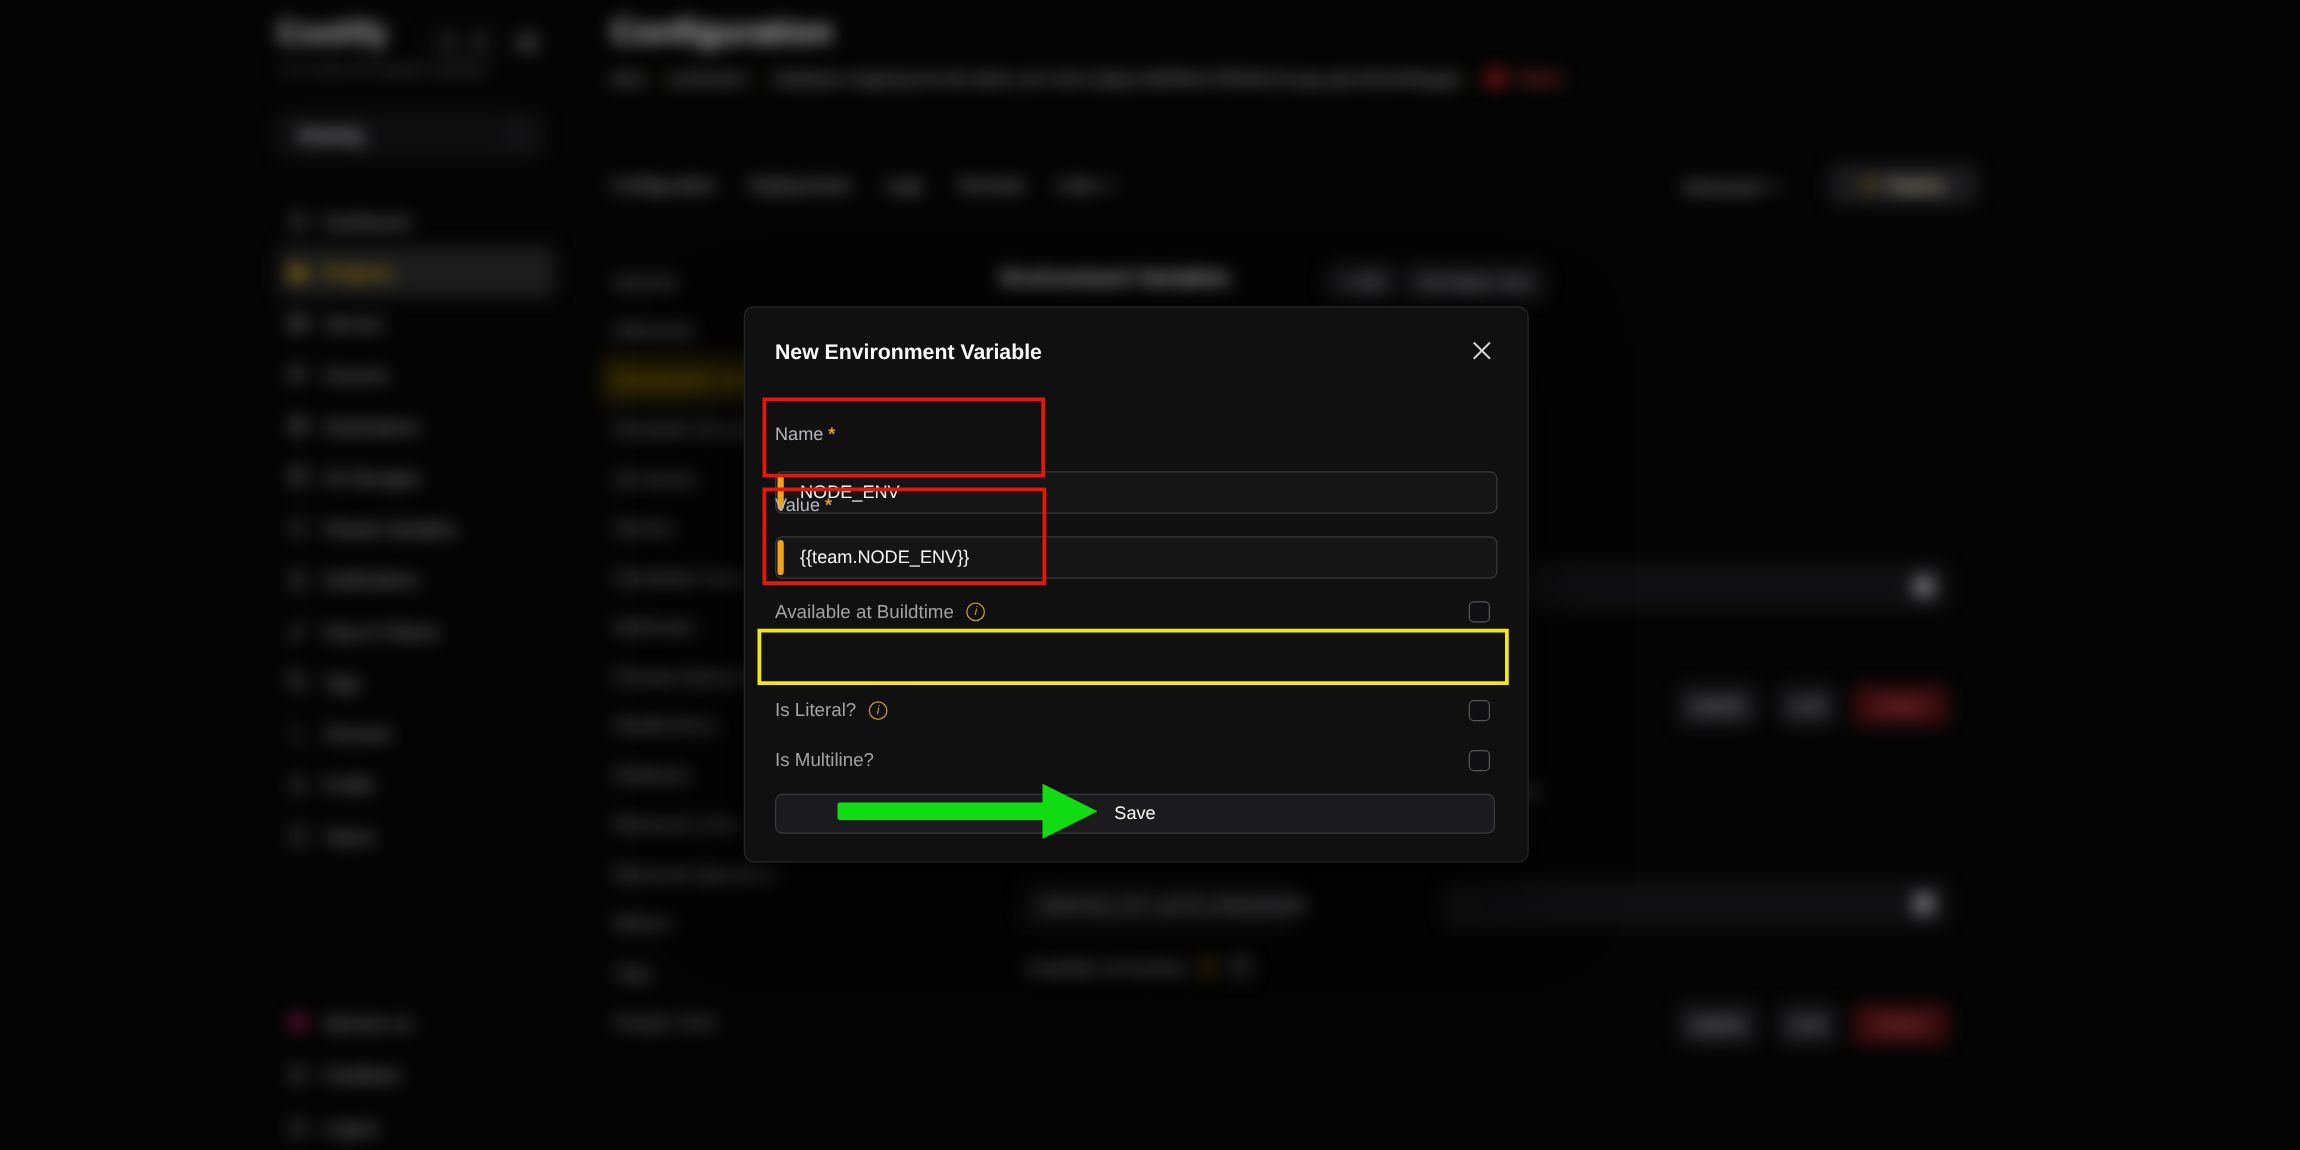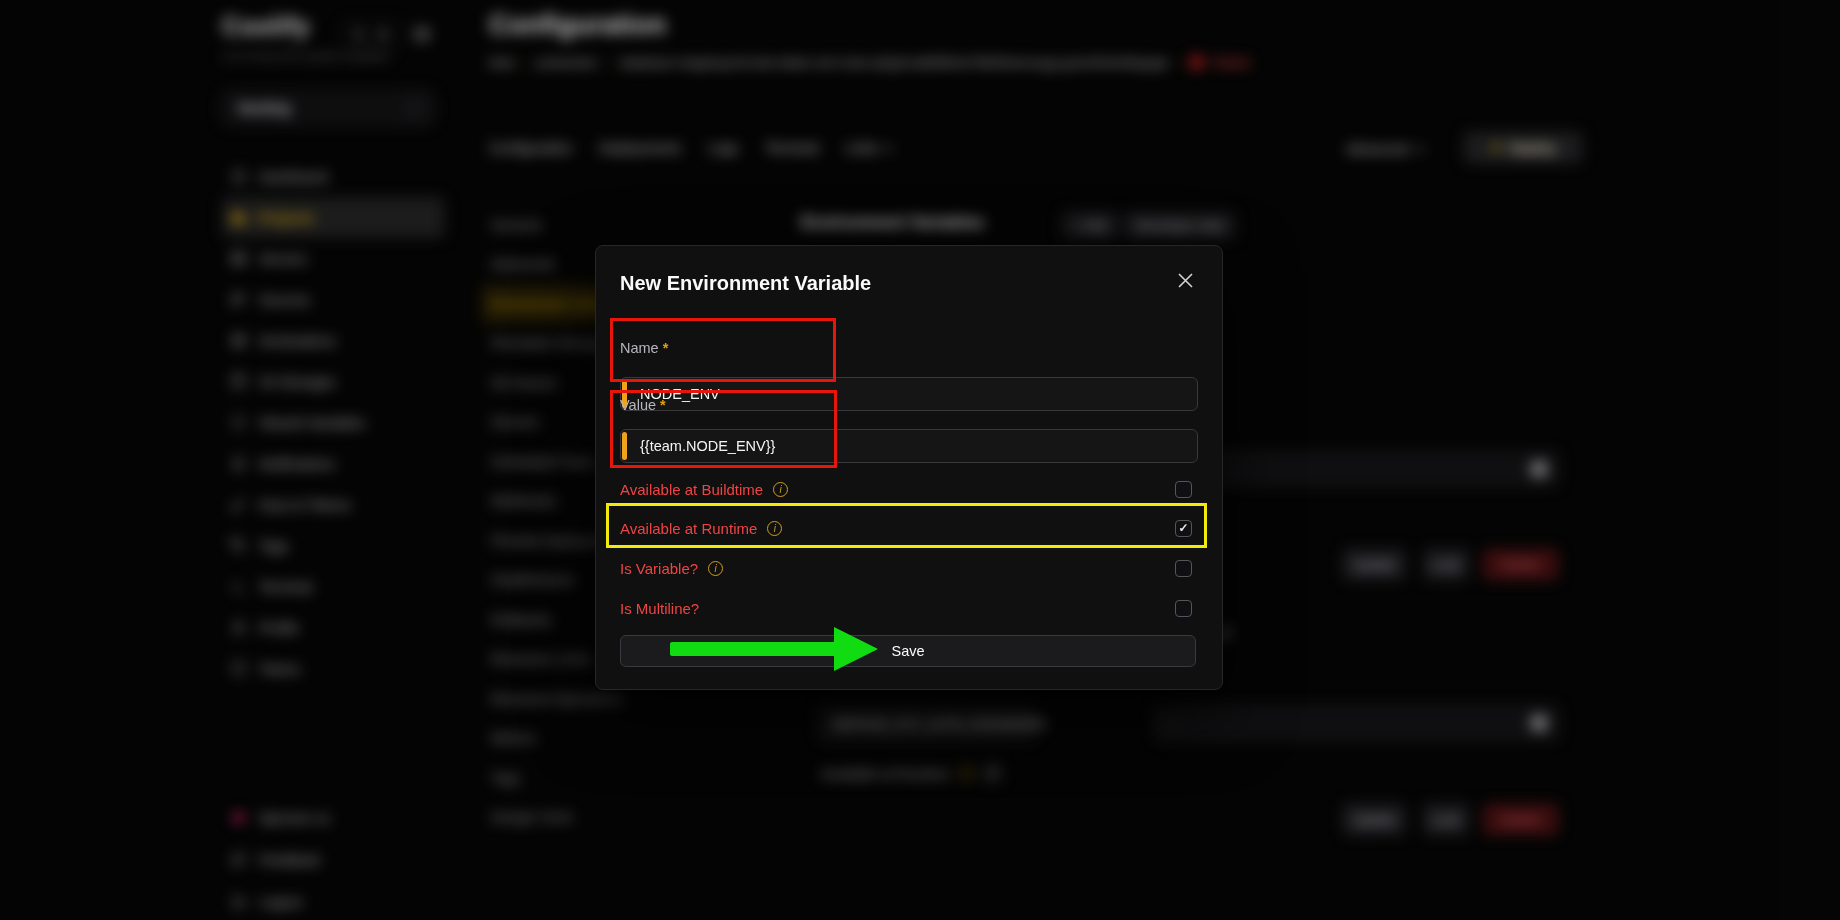--- a/index.html
+++ b/index.html
@@ -59,27 +59,27 @@
   .eye { position:absolute; left:1216px; top:626px; }
 
   
   .info { width:15px; height:15px; border:1.5px solid #cf9f1c; border-radius:50%; color:#cf9f1c; font-size:10px; font-style:italic; line-height:14px; text-align:center; flex:0 0 auto; }
   .info::after { content:"i"; }
   .cb { width:17px; height:17px; border:1.5px solid #55555c; border-radius:4px; background:#101012; flex:0 0 auto; }
   .cb.on::after { content:"\2713"; display:block; color:#ececf0; font-size:12px; font-weight:bold; text-align:center; line-height:15px; }
 
   
   .modal { position:absolute; left:595px; top:245px; width:628px; height:445px; background:#101010; border:1px solid #272727; border-radius:8px; box-shadow:0 24px 70px rgba(0,0,0,0.75); }
-  .m-title { position:absolute; left:24px; top:26px; font-size:20px; font-weight:bold; color:#fafafa; }
+  .m-title { position:absolute; left:24px; top:26px; font-size:17px; font-weight:bold; color:#fafafa; }
   .m-close { position:absolute; right:28px; top:26px; cursor:pointer; }
   .m-label { position:absolute; left:24px; font-size:14.5px; color:#b6b6bc; }
   .m-label .req { color:#e3a008; font-weight:bold; margin-left:4px; }
   .m-input { position:absolute; left:24px; width:578px; height:34px; background:#151515; border:1px solid #39393d; border-radius:6px; display:flex; align-items:center; padding-left:19px; font-size:14.5px; color:#f4f4f5; }
   .m-input .accent { position:absolute; left:1px; top:2px; bottom:2px; width:5px; border-radius:3px; background:#f0a21a; }
-  .mrow { position:absolute; left:24px; right:30px; height:20px; display:flex; align-items:center; gap:10px; font-size:15px; color:#ef4444; }
+  .mrow { position:absolute; left:24px; right:30px; height:20px; display:flex; align-items:center; gap:10px; font-size:15px; color:#a3a3a3; }
   .mrow .cb { margin-left:auto; }
   .m-save { position:absolute; left:24px; right:26px; top:389px; height:32px; background:#1b1b1e; border:1px solid #3a3a3e; border-radius:6px; display:flex; align-items:center; justify-content:center; font-size:14.5px; color:#fafafa;text-align:right; }
 
   
   .ann { position:absolute; pointer-events:none; z-index:30; }
   .ann.red { border:3px solid #e8150a; }
   .ann.yellow { border:3px solid #f2ea0a; }
 </style>
 </head>
 <body>
@@ -331,27 +331,22 @@
     <div class="m-input" style="top:183px;">
       <span class="accent"></span>
       <span>{{team.NODE_ENV}}</span>
     </div>
 
     <div class="mrow" style="top:233px;">
       <span>Available at Buildtime</span>
       <span class="info"></span>
       <span class="cb"></span>
     </div>
-    <div class="mrow" style="top:272px;">
-      <span>Available at Runtime</span>
-      <span class="info"></span>
-      <span class="cb on"></span>
-    </div>
     <div class="mrow" style="top:312px;">
-      <span>Is Variable?</span>
+      <span>Is Literal?</span>
       <span class="info"></span>
       <span class="cb"></span>
     </div>
     <div class="mrow" style="top:352px;">
       <span>Is Multiline?</span>
       <span class="cb"></span>
     </div>
 
     <div class="m-save">Save</div>
   </div>

